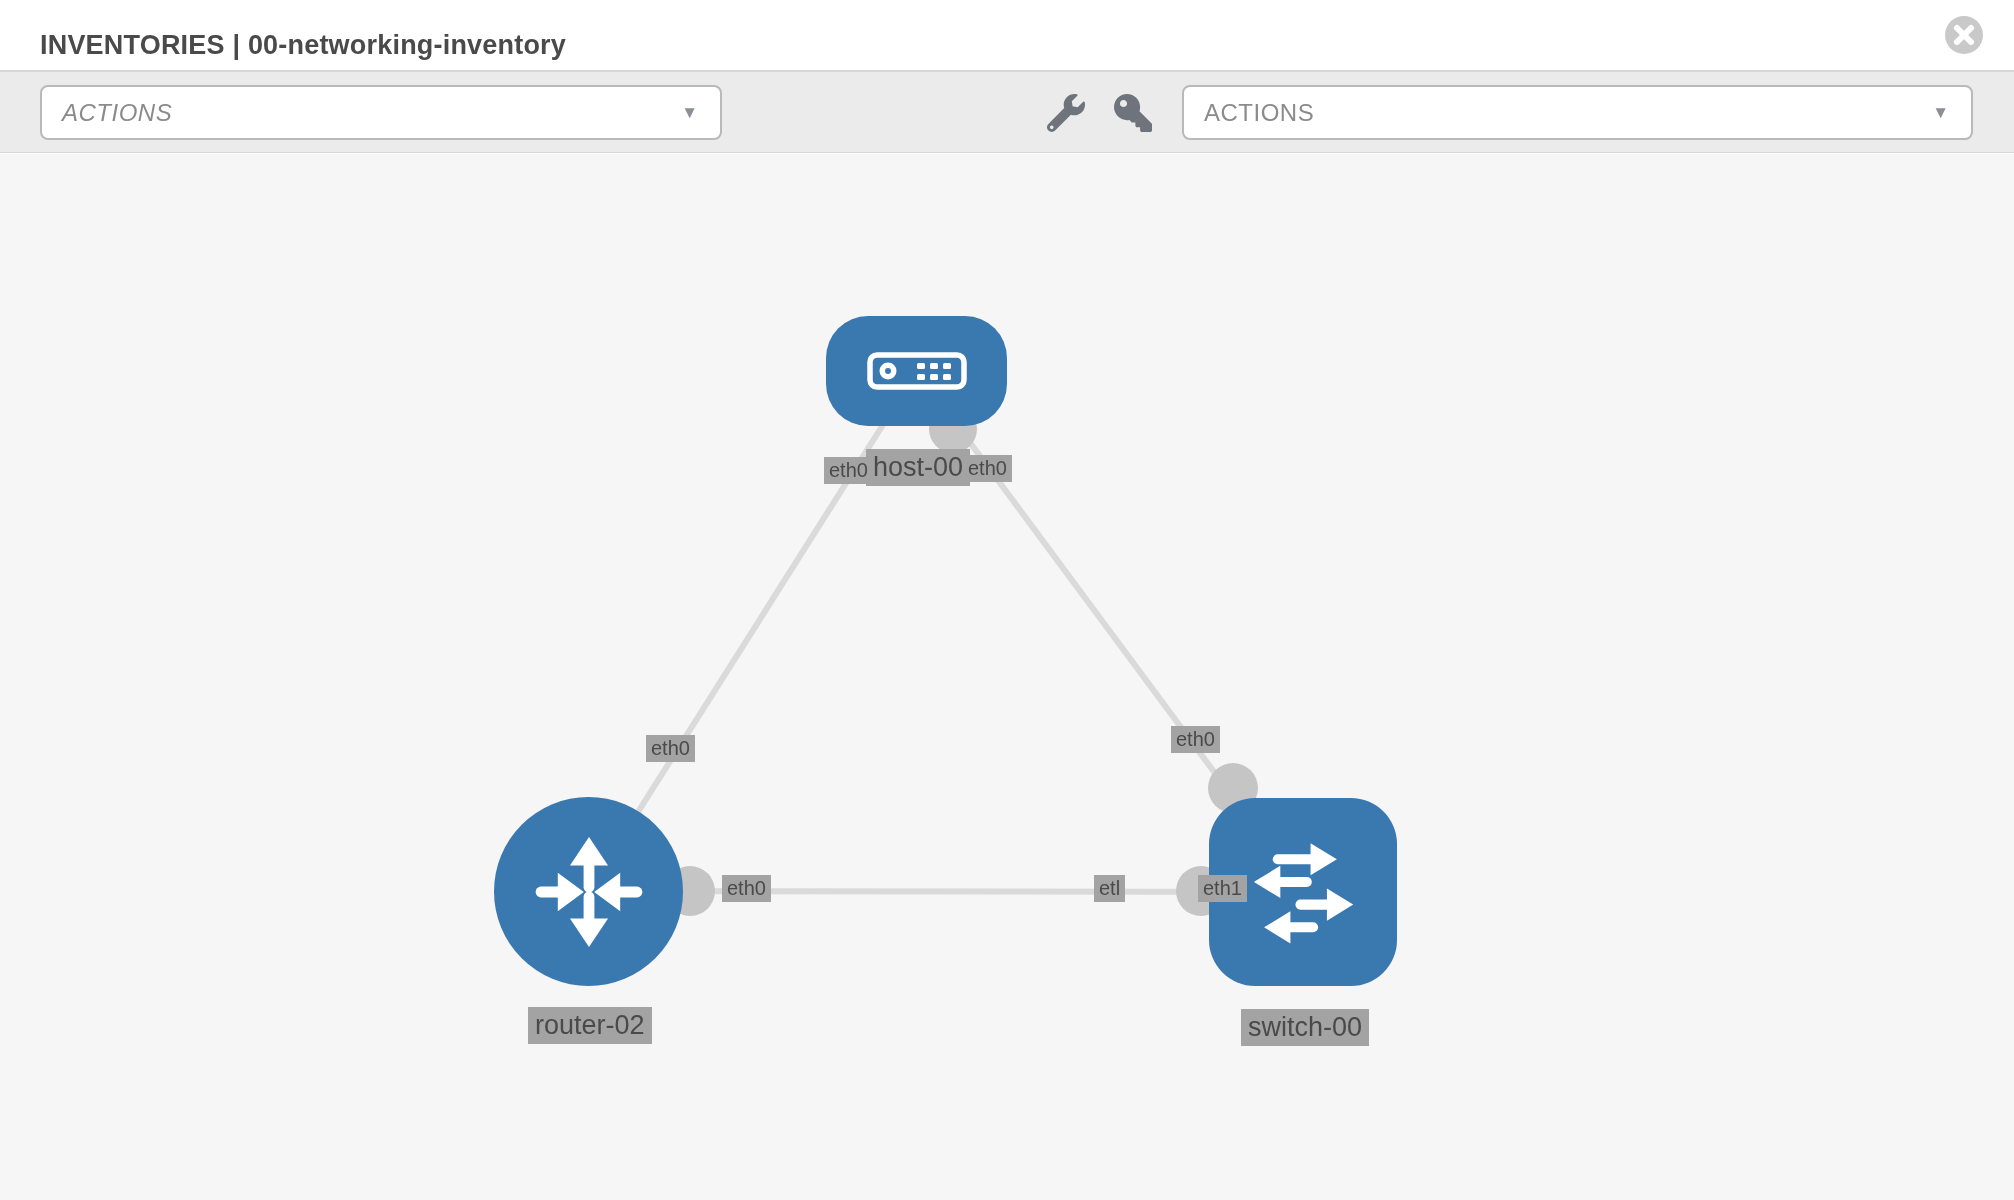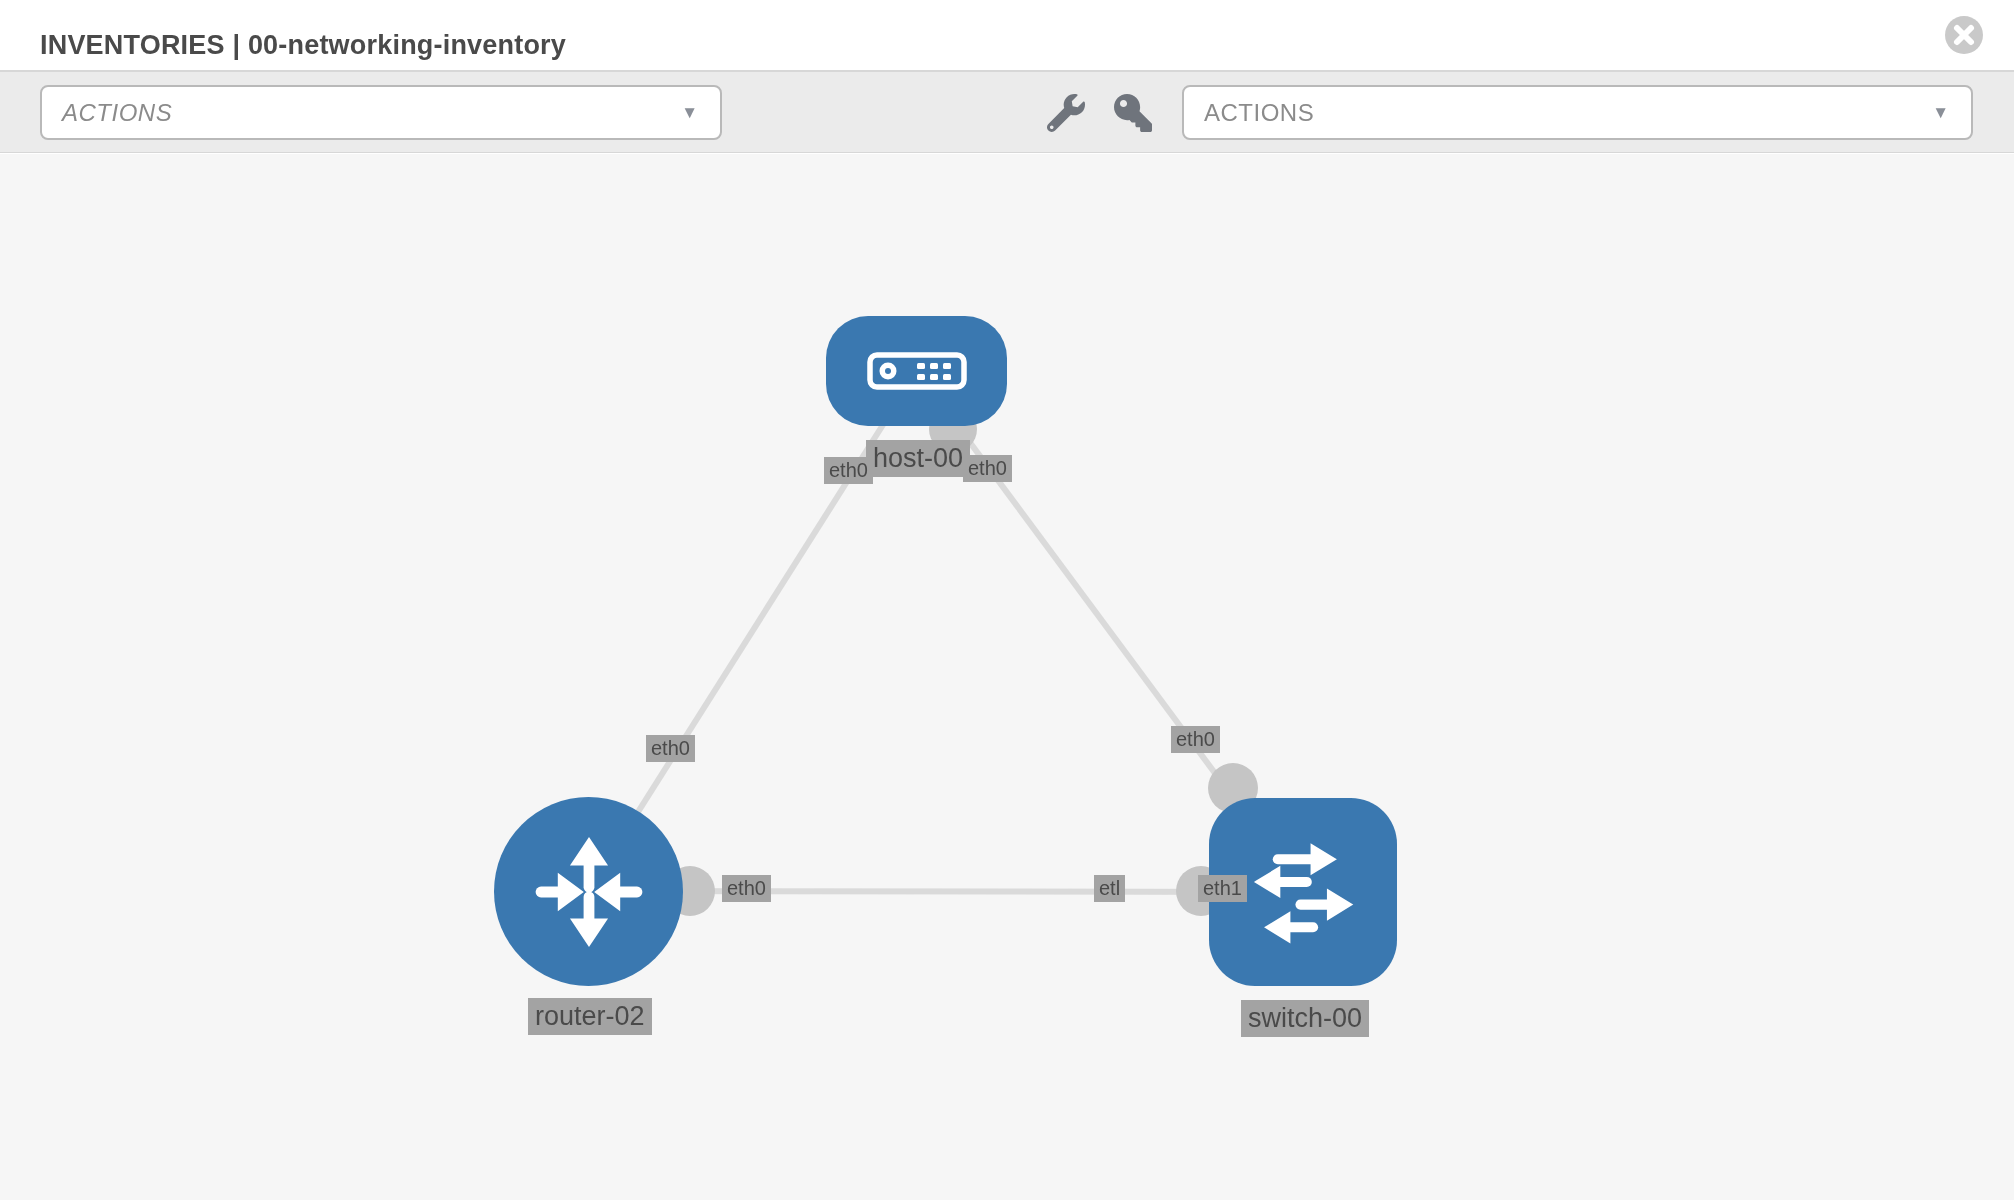--- a/index.html
+++ b/index.html
@@ -37,21 +37,21 @@
   .key-icon{left:1114px;}
 
   
   .canvas{position:absolute;left:0;top:154px;width:2014px;height:1046px;background:var(--canvas_bg);}
   .net-svg{position:absolute;left:0;top:0;}
   .node{position:absolute;background:var(--accent_blue);display:flex;align-items:center;justify-content:center;cursor:pointer;}
   .node-host{left:826px;top:162px;width:181px;height:110px;border-radius:42px;}
   .node-router{left:494px;top:643px;width:189px;height:189px;border-radius:50%;}
   .node-switch{left:1209px;top:644px;width:188px;height:188px;border-radius:46px;}
   .net-label{position:absolute;background:#a3a3a3;color:var(--text_dark);white-space:nowrap;}
-  .node-label{font-size:27px;padding:3px 7px;}
+  .node-label{font-size:27px;padding:3px 7px;margin-top:9px;}
   .port-label{font-size:20px;padding:2px 5px;}
 
   
   .zoom-panel{position:absolute;left:1623px;top:1083px;width:391px;height:117px;background:#fff;border-top:2px solid var(--panel_border);border-left:2px solid var(--panel_border);border-top-left-radius:6px;}
   .zoom-value{position:absolute;left:0;top:10px;width:100%;text-align:center;font-size:22px;color:#2f2f2f;}
   .zoom-minus,.zoom-plus{position:absolute;top:34px;font-size:40px;font-weight:bold;color:#979797;line-height:40px;cursor:pointer;user-select:none;}
   .zoom-minus{left:26px;}
   .zoom-plus{right:16px;}
   .zoom-track{position:absolute;left:67px;top:46px;width:266px;height:25px;background:#fff;border:2px solid #b5b5b5;border-radius:13px;cursor:pointer;}
   .zoom-thumb{position:absolute;left:217px;top:36px;width:45px;height:45px;border-radius:50%;background:var(--accent_blue);cursor:grab;}

